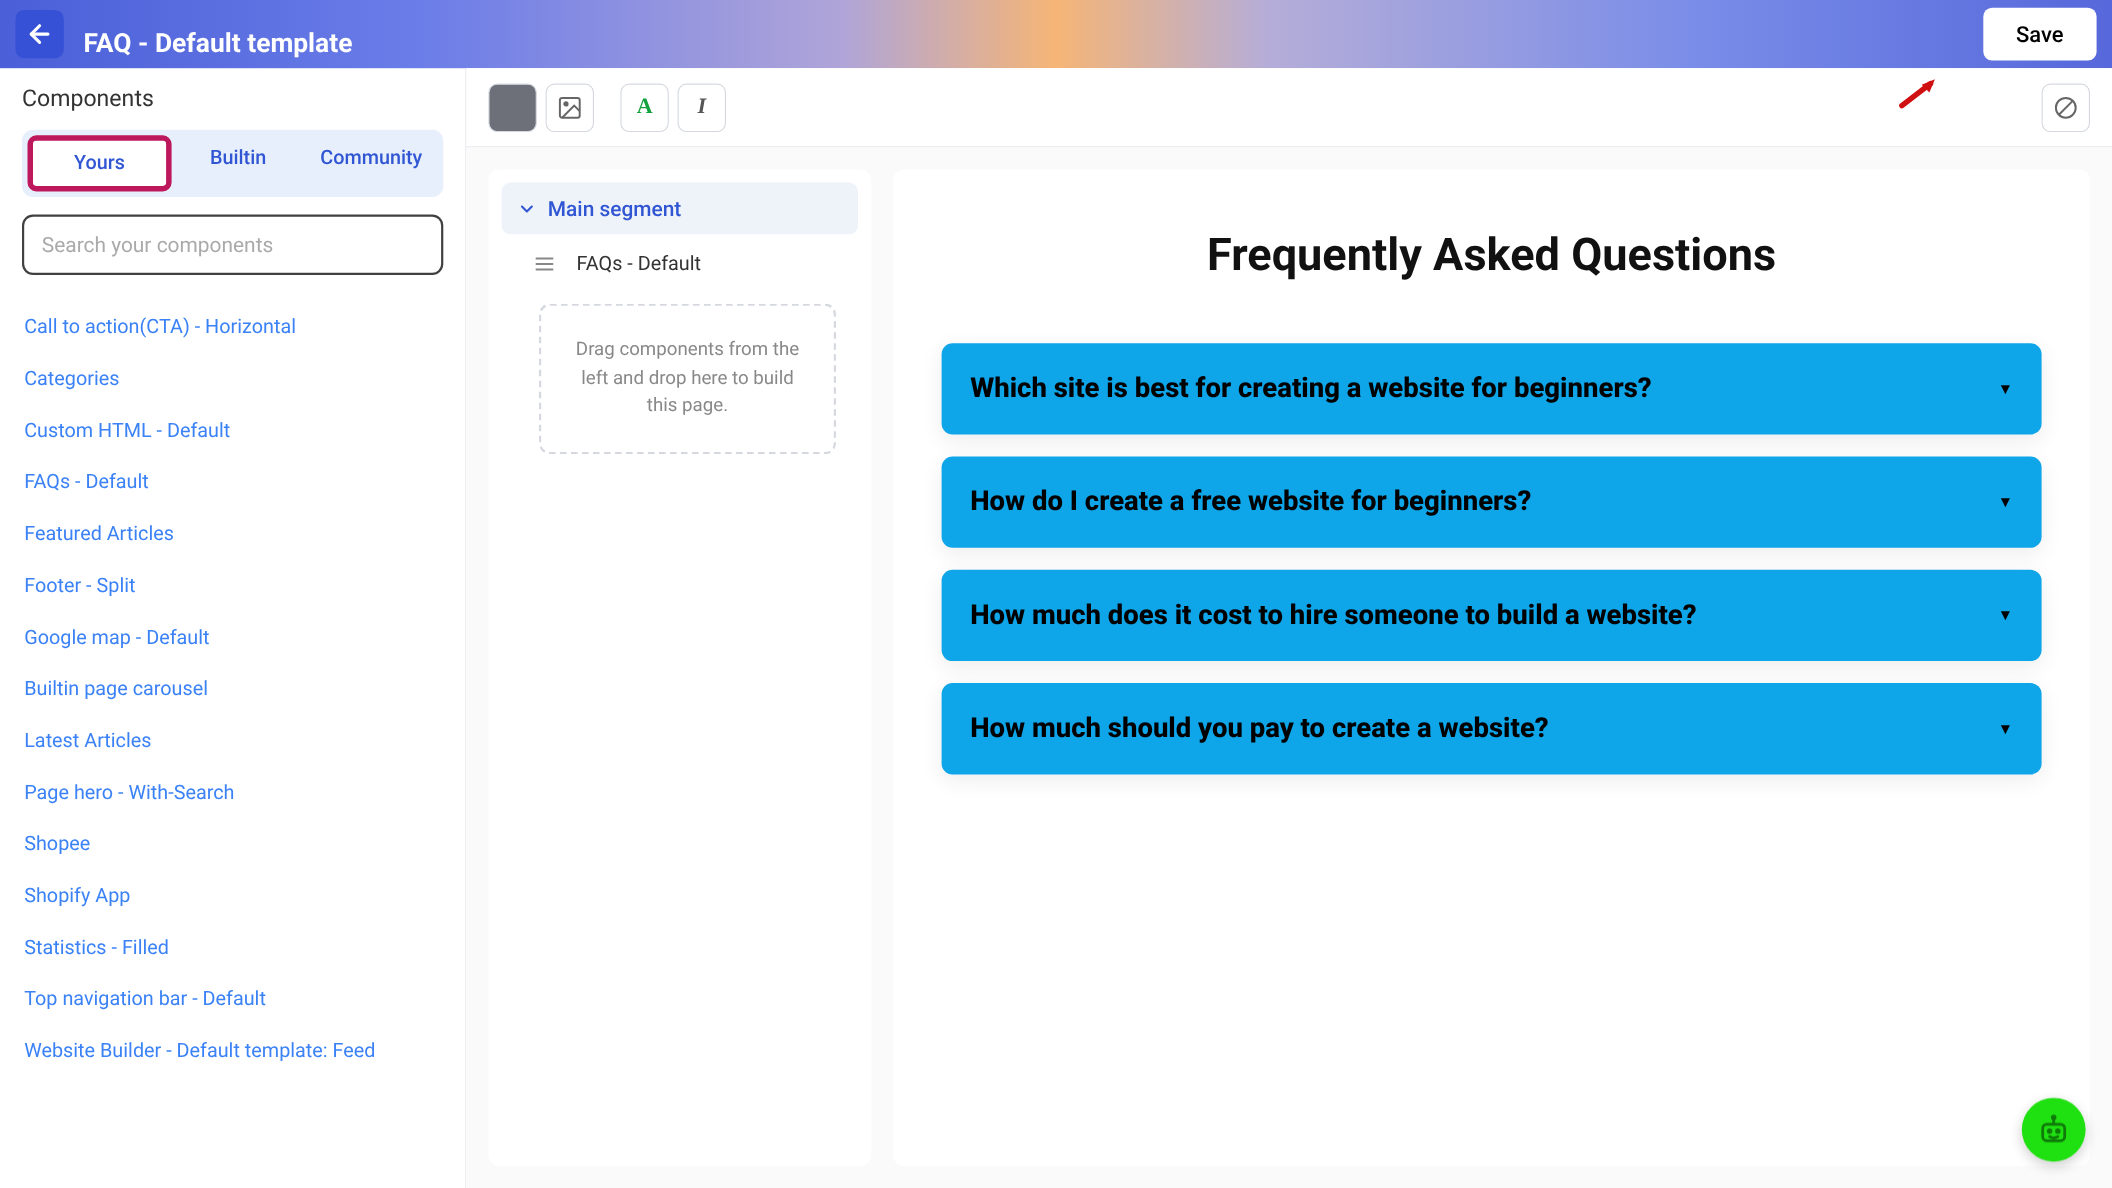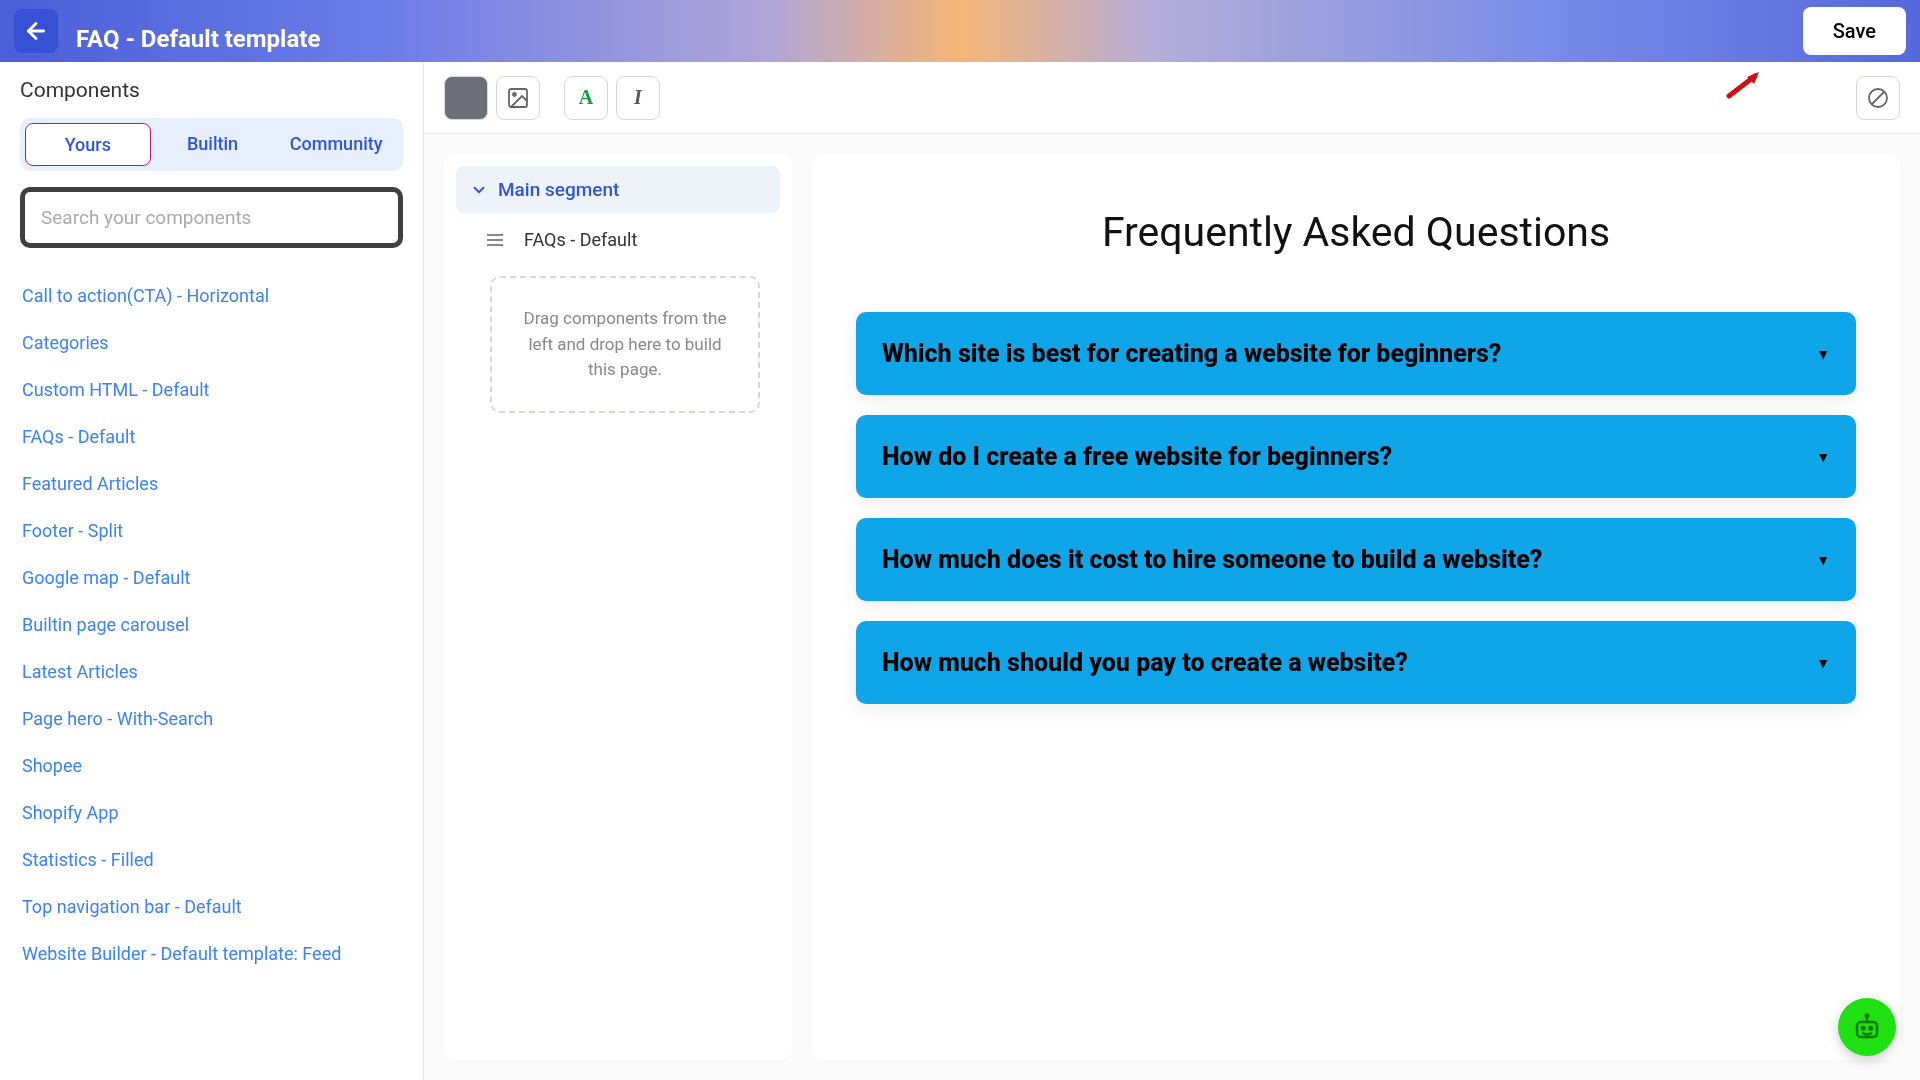--- a/index.html
+++ b/index.html
@@ -57,25 +57,25 @@
     .tab {
       flex: 1;
       text-align: center;
       padding: 10px 0;
       font-size: 18px;
       font-weight: 500;
       color: #3056d3;
       border-radius: 8px;
       cursor: pointer;
     }
-    .tab.active { background: #fff; border: 1px solid #be185d; }
+    .tab.active { background: #fff; border: 5px solid #be185d; }
     .search-input {
       width: 100%;
       padding: 14px 16px;
-      border: 5px solid #404040;
+      border: 2px solid #404040;
       border-radius: 10px;
       font-size: 19px;
       color: #333;
       margin-bottom: 24px;
     }
     .search-input::placeholder { color: #aaa; }
     .component-list { display: flex; flex-direction: column; }
     .component-item {
       padding: 13px 2px;
       font-size: 18px;
@@ -161,21 +161,21 @@
     
     .preview-panel {
       flex: 1;
       background: #fff;
       border-radius: 10px;
       padding: 54px 44px;
       display: flex;
       flex-direction: column;
       align-items: center;
     }
-    .faq-heading { font-size: 41px; font-weight: 400; color: #111; margin-bottom: 56px; text-align: center; }
+    .faq-heading { font-size: 41px; font-weight: 700; color: #111; margin-bottom: 56px; text-align: center; }
     .faq-list { width: 100%; display: flex; flex-direction: column; gap: 20px; }
     .faq-item {
       background: #0ea5e9;
       border-radius: 10px;
       box-shadow: 0 6px 20px rgba(0,0,0,0.07);
       padding: 27px 26px;
       display: flex;
       justify-content: space-between;
       align-items: center;
       cursor: pointer;

